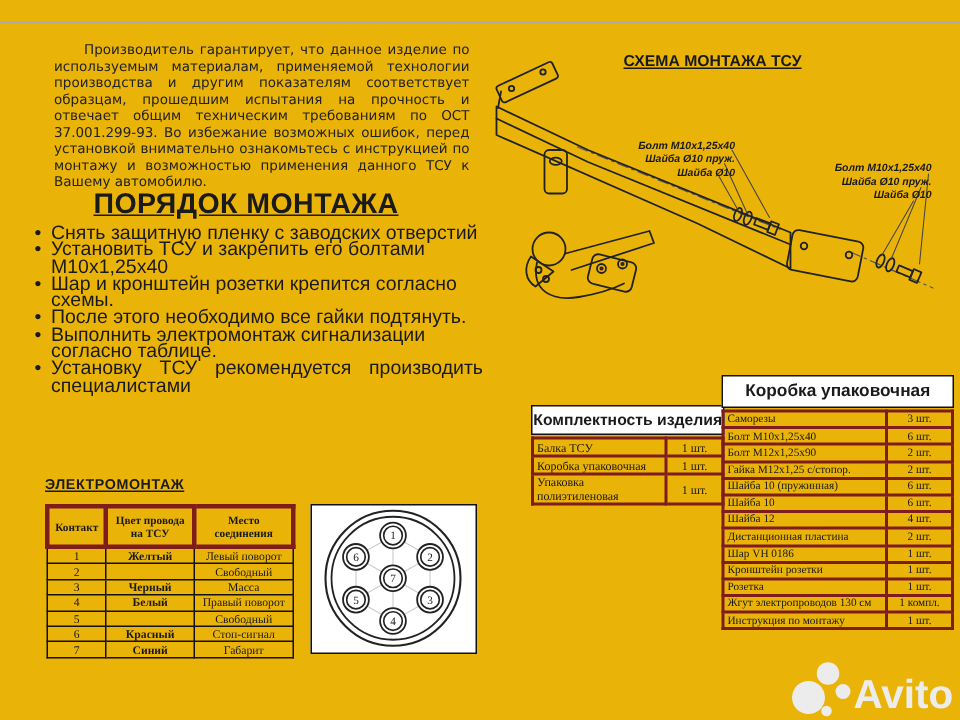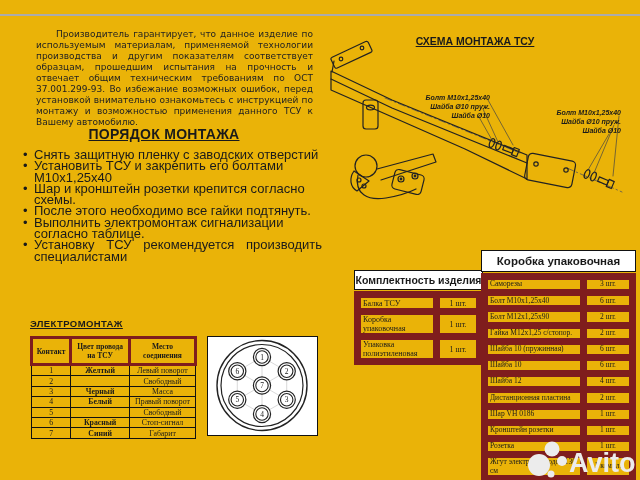--- a/index.html
+++ b/index.html
@@ -5,21 +5,21 @@
   html,body{margin:0;padding:0;background:#e9e9e9;}
   .page{position:relative;width:640px;height:480px;background:#eab308;overflow:hidden;
         font-family:"Liberation Sans",sans-serif;color:#1a1a1a;text-decoration:underline;}
   .top-rule{position:absolute;left:0;top:14px;width:640px;height:2px;background:#ababab;}
 
   
   .warranty{position:absolute;left:36px;top:29px;width:277px;
             font-family:"DejaVu Sans",sans-serif;font-size:9px;line-height:11px;
             text-align:justify;text-indent:20px;color:#222;}
   .order-title{position:absolute;left:18px;top:126px;width:292px;text-align:center;
-               font-weight:bold;font-size:14px;text-decoration:underline;letter-spacing:.3px;}
+               font-weight:bold;font-size:19px;text-decoration:underline;letter-spacing:.3px;}
   .bullets{position:absolute;left:22px;top:149px;width:300px;font-size:13px;line-height:11.3px;}
   .bullets ul{margin:0;padding:0;list-style:none;}
   .bullets li{position:relative;padding-left:12px;}
   .bullets li:before{content:"•";position:absolute;left:1px;top:0;}
   .bullets li.just{text-align:justify;}
 
   
   .schema-title{position:absolute;left:398px;top:35px;width:154px;text-align:center;
                 font-weight:bold;font-size:10.5px;text-decoration:underline;}
   .diagram{position:absolute;left:330px;top:28px;width:310px;height:215px;}
@@ -32,21 +32,21 @@
               line-height:8.8px;text-align:right;}
   .bolt-label div{white-space:nowrap;}
   #label-a{left:395px;top:94px;width:95px;}
   #label-b{left:535px;top:109px;width:86px;}
 
   
   .boxtbl{position:absolute;}
   .tbl-title{border:1px solid #111;font-weight:bold;text-align:center;background:#fff;}
   .boxtbl table{border-collapse:collapse;width:100%;margin-top:1px;
                 font-family:"Liberation Serif",serif;}
-  .boxtbl td{border:7px solid #7f1d1d;padding:0 2px;}
+  .boxtbl td{border:2px solid #7f1d1d;padding:0 2px;}
   .qty{text-align:center;}
 
   #kit{left:354px;top:270px;width:129px;}
   #kit .tbl-title{font-size:10.5px;padding:3px 0;}
   #kit td{font-size:8px;height:10px;line-height:9px;}
   #kit .qty{width:32px;}
 
   #box{left:481px;top:250px;width:155px;}
   #box .tbl-title{font-size:11.5px;padding:4px 0;}
   #box td{font-size:7.5px;height:9.2px;line-height:8.5px;}

